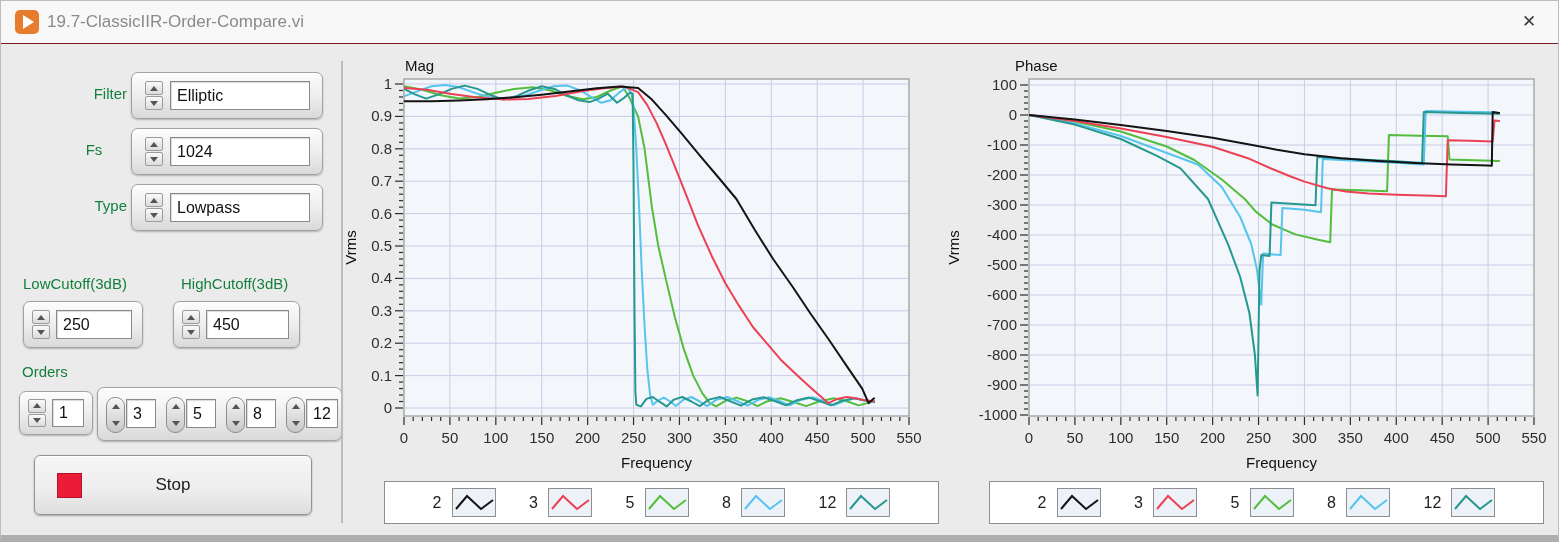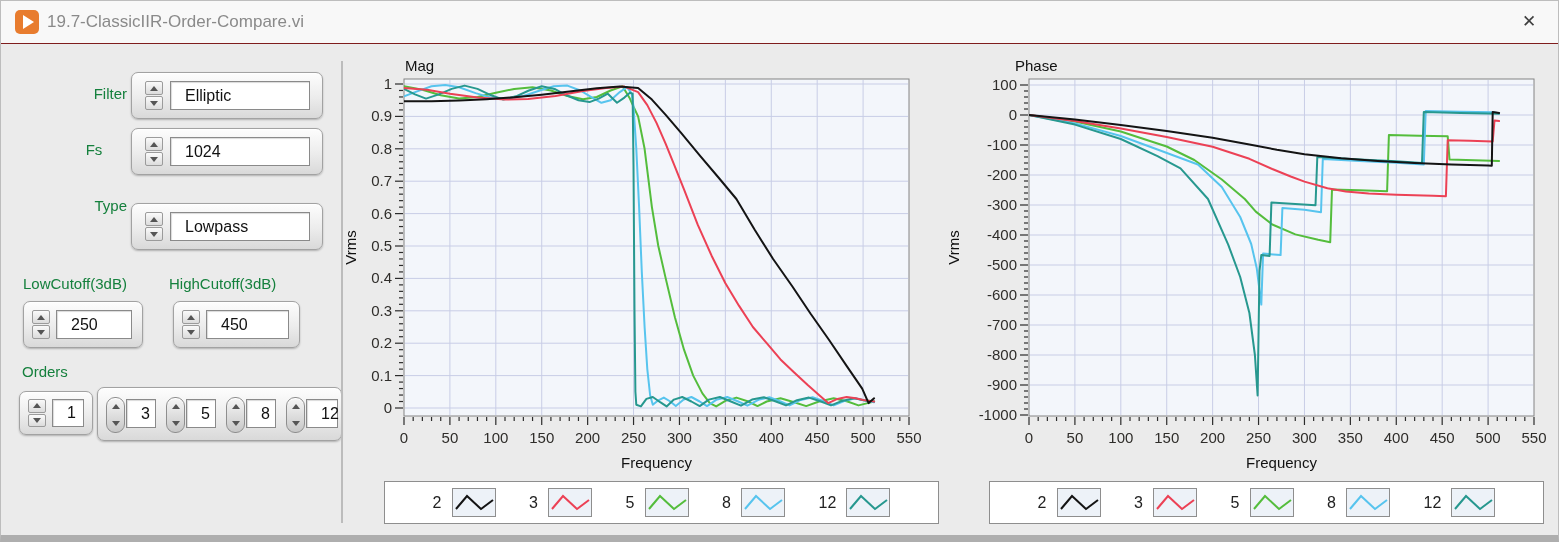--- a/index.html
+++ b/index.html
@@ -17,21 +17,21 @@
           box-shadow:0 1px 2px rgba(0,0,0,.25), inset 0 1px 0 #fff;}
   .spin{position:absolute;width:18px;display:flex;flex-direction:column;gap:1px;}
   .sb{flex:1;border:1px solid #9b9b9b;border-radius:2px;background:linear-gradient(180deg,#fafafa,#dcdcdc);
       display:flex;align-items:center;justify-content:center;}
   .tri-up{width:0;height:0;border-left:4px solid transparent;border-right:4px solid transparent;border-bottom:5px solid #555;}
   .tri-dn{width:0;height:0;border-left:4px solid transparent;border-right:4px solid transparent;border-top:5px solid #555;}
   .knob{position:absolute;width:17px;border:1px solid #8e8e8e;border-radius:9px;
         background:linear-gradient(180deg,#f7f7f7,#c7c7c7);box-shadow:inset 0 1px 0 #fff;
         display:flex;flex-direction:column;align-items:center;justify-content:space-around;}
   .field{position:absolute;background:#fff;border:1px solid #8a8a8a;box-shadow:inset 1px 1px 1px rgba(0,0,0,.15);
-         font-size:16px;color:#111;display:flex;align-items:center;padding-left:14px;box-sizing:border-box;}
+         font-size:16px;color:#111;display:flex;align-items:center;padding-left:6px;box-sizing:border-box;}
   .stop-btn{position:absolute;left:33px;top:454px;width:276px;height:58px;border:1px solid #949494;border-radius:6px;
             background:linear-gradient(180deg,#f6f6f6 0%,#ededed 60%,#dedede 100%);
             box-shadow:0 1px 2px rgba(0,0,0,.3), inset 0 1px 0 #fff;cursor:pointer;}
   .stop-sq{position:absolute;left:22px;top:17px;width:23px;height:23px;background:#ec1b38;border:1px solid #b3132a;}
   .stop-lbl{position:absolute;left:0;top:0;width:100%;height:100%;display:flex;align-items:center;justify-content:center;font-size:17px;color:#1b1b1b;}
   .divider{position:absolute;left:340px;top:60px;width:2px;height:462px;background:#bcbcbc;}
   .chart-svg{position:absolute;}
   .legend{position:absolute;width:555px;height:43px;background:#fff;border:1px solid #8e8e8e;box-sizing:border-box;
           display:flex;align-items:center;justify-content:space-evenly;padding:0 14px;}
   .leg-item{display:flex;align-items:center;gap:10px;}
@@ -71,21 +71,21 @@
           <i class="tri-up"></i>
         </div>
       <div class="sb">
           <i class="tri-dn"></i>
         </div>
     </div>
     <div class="field" style="left:38px;top:8px;width:140px;height:29px;">1024</div>
   </div>
 
   <div class="lbl" style="left:60px;top:196px;width:66px;text-align:right;">Type</div>
-  <div class="lv-ctl" style="left:130px;top:183px;width:190px;height:45px;margin-top:19px;">
+  <div class="lv-ctl" style="left:130px;top:183px;width:190px;height:45px;">
     <div class="spin" style="left:13px;top:8px;height:29px;">
       <div class="sb">
           <i class="tri-up"></i>
         </div>
       <div class="sb">
           <i class="tri-dn"></i>
         </div>
     </div>
     <div class="field" style="left:38px;top:8px;width:140px;height:29px;">Lowpass</div>
   </div>
@@ -96,21 +96,21 @@
       <div class="sb">
           <i class="tri-up"></i>
         </div>
       <div class="sb">
           <i class="tri-dn"></i>
         </div>
     </div>
     <div class="field" style="left:32px;top:8px;width:76px;height:29px;">250</div>
   </div>
 
-  <div class="lbl" style="left:168px;top:274px;text-align:center;">HighCutoff(3dB)</div>
+  <div class="lbl" style="left:180px;top:274px;text-align:center;">HighCutoff(3dB)</div>
   <div class="lv-ctl" style="left:172px;top:300px;width:125px;height:45px;">
     <div class="spin" style="left:8px;top:8px;height:29px;">
       <div class="sb">
           <i class="tri-up"></i>
         </div>
       <div class="sb">
           <i class="tri-dn"></i>
         </div>
     </div>
     <div class="field" style="left:32px;top:8px;width:83px;height:29px;">450</div>
@@ -145,20 +145,24 @@
         <i class="tri-dn"></i>
       </div>
     <div class="field" style="left:148px;top:11px;width:30px;height:29px;">8</div>
     <div class="knob" style="left:188px;top:9px;height:34px;">
         <i class="tri-up"></i>
         <i class="tri-dn"></i>
       </div>
     <div class="field" style="left:208px;top:11px;width:32px;height:29px;">12</div>
   </div>
 
+  <div class="stop-btn">
+    <div class="stop-sq"></div>
+    <div class="stop-lbl">Stop</div>
+  </div>
 
   <div class="divider"></div>
 
   <svg class="chart-svg" id="chart-0" style="left:333px;top:50px;" width="620" height="430">
       <rect x="70" y="28" width="505" height="337" fill="#f3f6fb" stroke="#848484" stroke-width="1"></rect>
       <line x1="115.9090909090909" y1="29" x2="115.9090909090909" y2="364" stroke="#c8cde6" stroke-width="1"></line>
       <line x1="161.8181818181818" y1="29" x2="161.8181818181818" y2="364" stroke="#c8cde6" stroke-width="1"></line>
       <line x1="207.72727272727272" y1="29" x2="207.72727272727272" y2="364" stroke="#c8cde6" stroke-width="1"></line>
       <line x1="253.63636363636365" y1="29" x2="253.63636363636365" y2="364" stroke="#c8cde6" stroke-width="1"></line>
       <line x1="299.5454545454545" y1="29" x2="299.5454545454545" y2="364" stroke="#c8cde6" stroke-width="1"></line>

